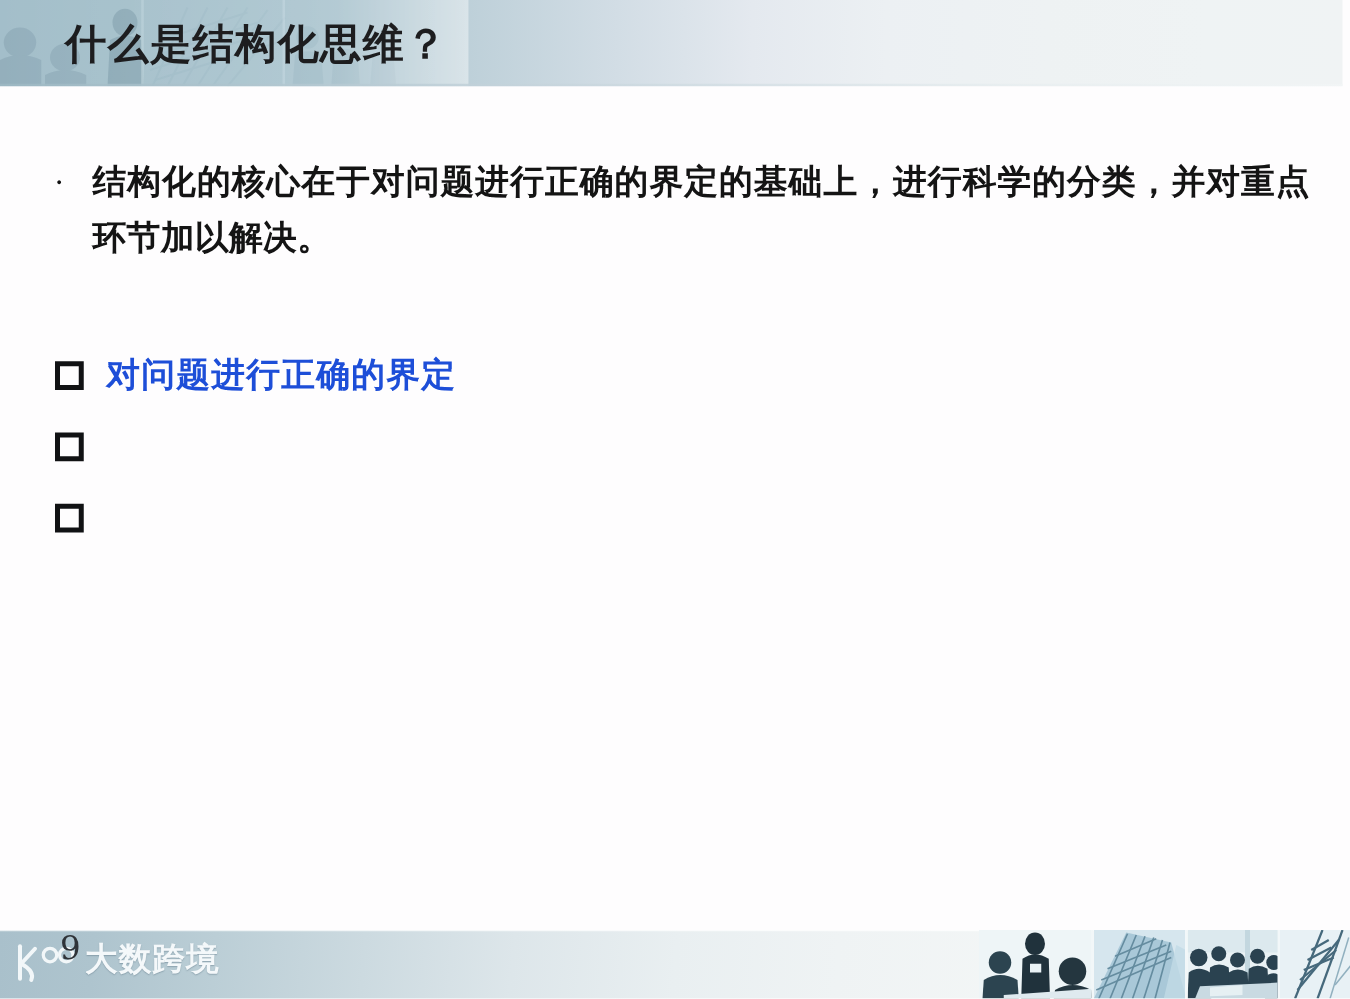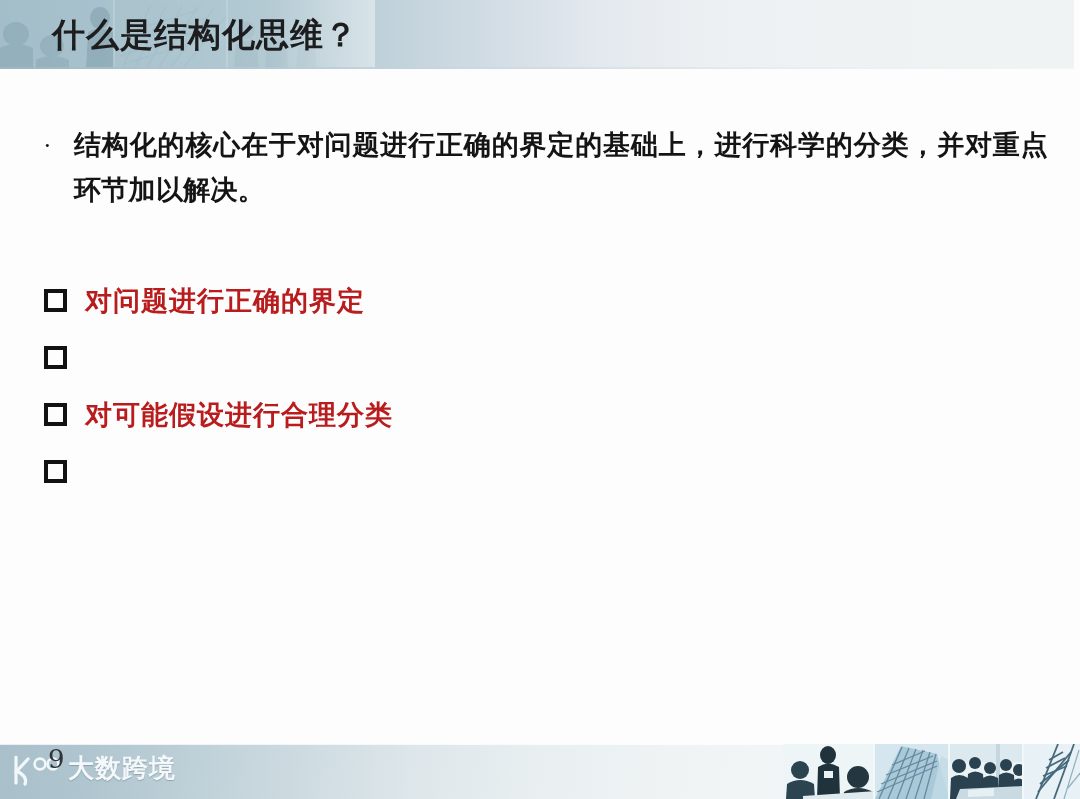--- a/index.html
+++ b/index.html
@@ -131,21 +131,21 @@
     display: block;
     width: 15px;
     height: 15px;
     border: 4px solid #111214;
     box-sizing: content-box;
     background: transparent;
   }
   .check-label {
     font-size: 27px;
     font-weight: 700;
-    color: #b91c1c;
+    color: #1d4ed8;
     letter-spacing: 1px;
     line-height: 34px;
     padding-left: 13px;
     font-family: "DejaVu Serif", "Liberation Serif", serif;
   }
 
   
   .footer-bar {
     position: absolute;
     left: 0;
@@ -304,26 +304,20 @@
       </div>
       <div class="check-item">
         <span class="check-box">
             <i></i>
           </span>
       </div>
       <div class="check-item">
         <span class="check-box">
             <i></i>
           </span>
-        <span class="check-label">对可能假设进行合理分类</span>
-      </div>
-      <div class="check-item">
-        <span class="check-box">
-            <i></i>
-          </span>
       </div>
     </div>
 
   </div>
 
   <div class="footer-bar">
     <div class="footer-topline"></div>
 
     <div class="brand">
       <span class="brand-mark">

